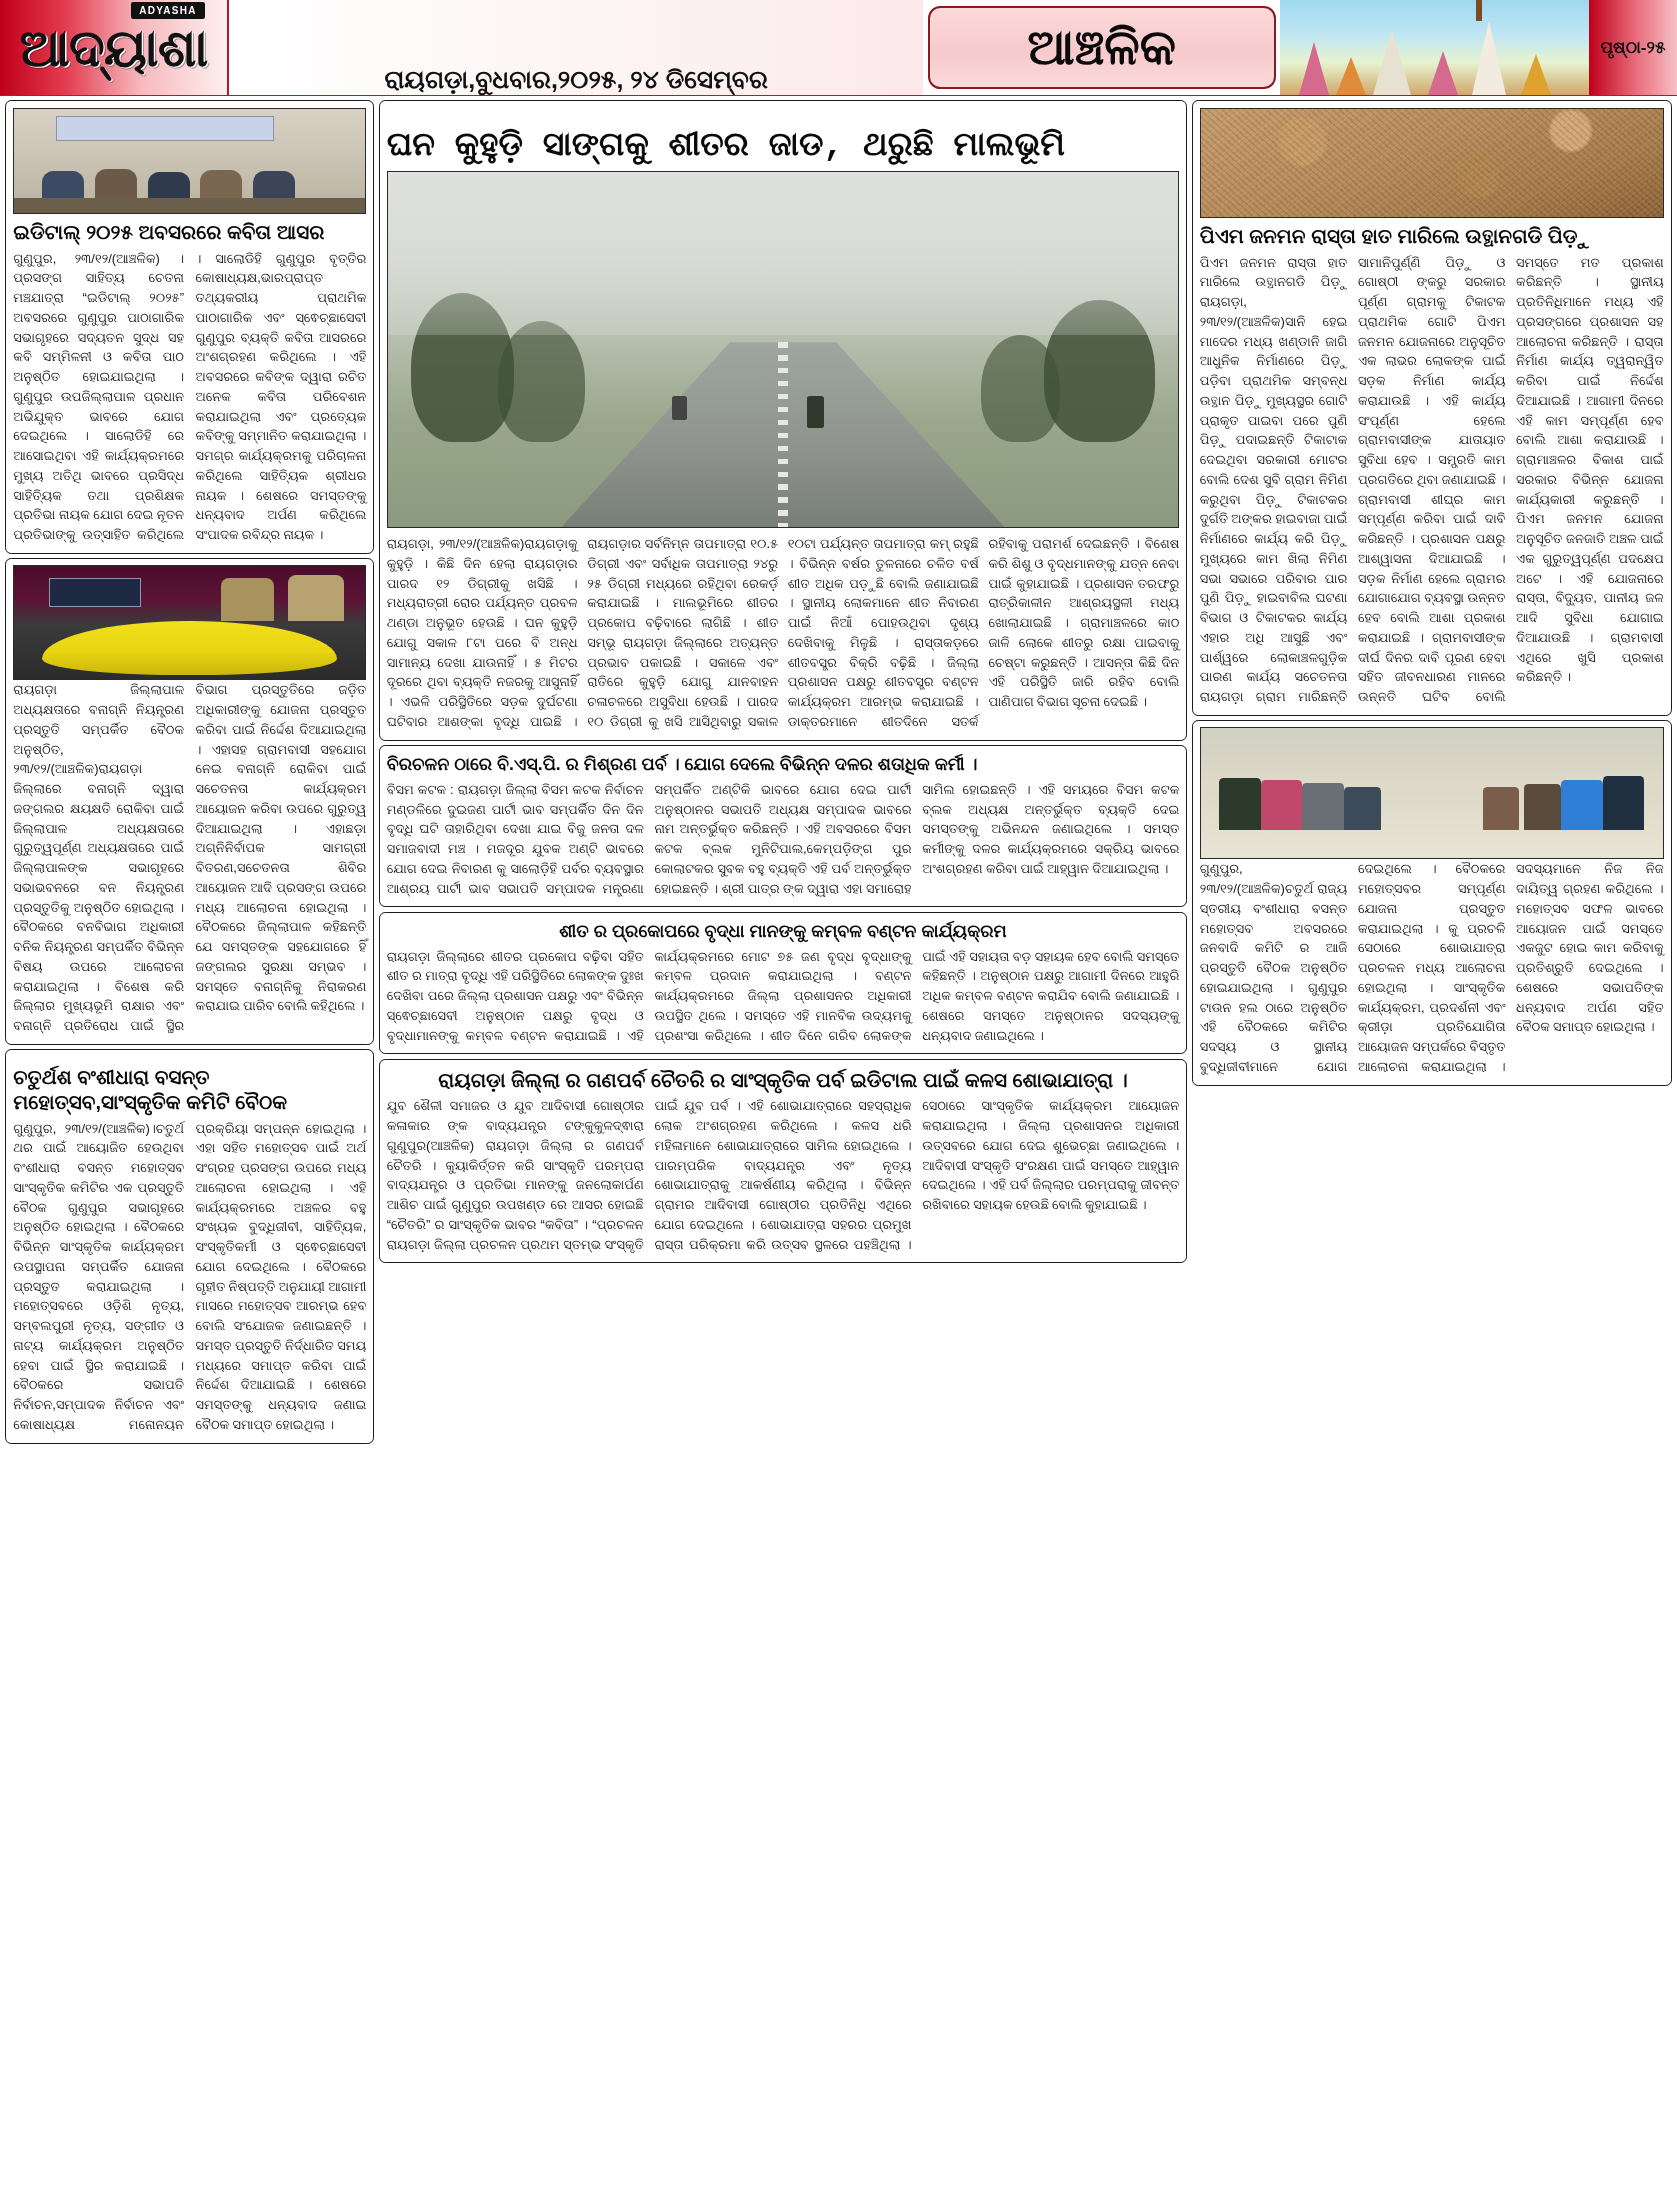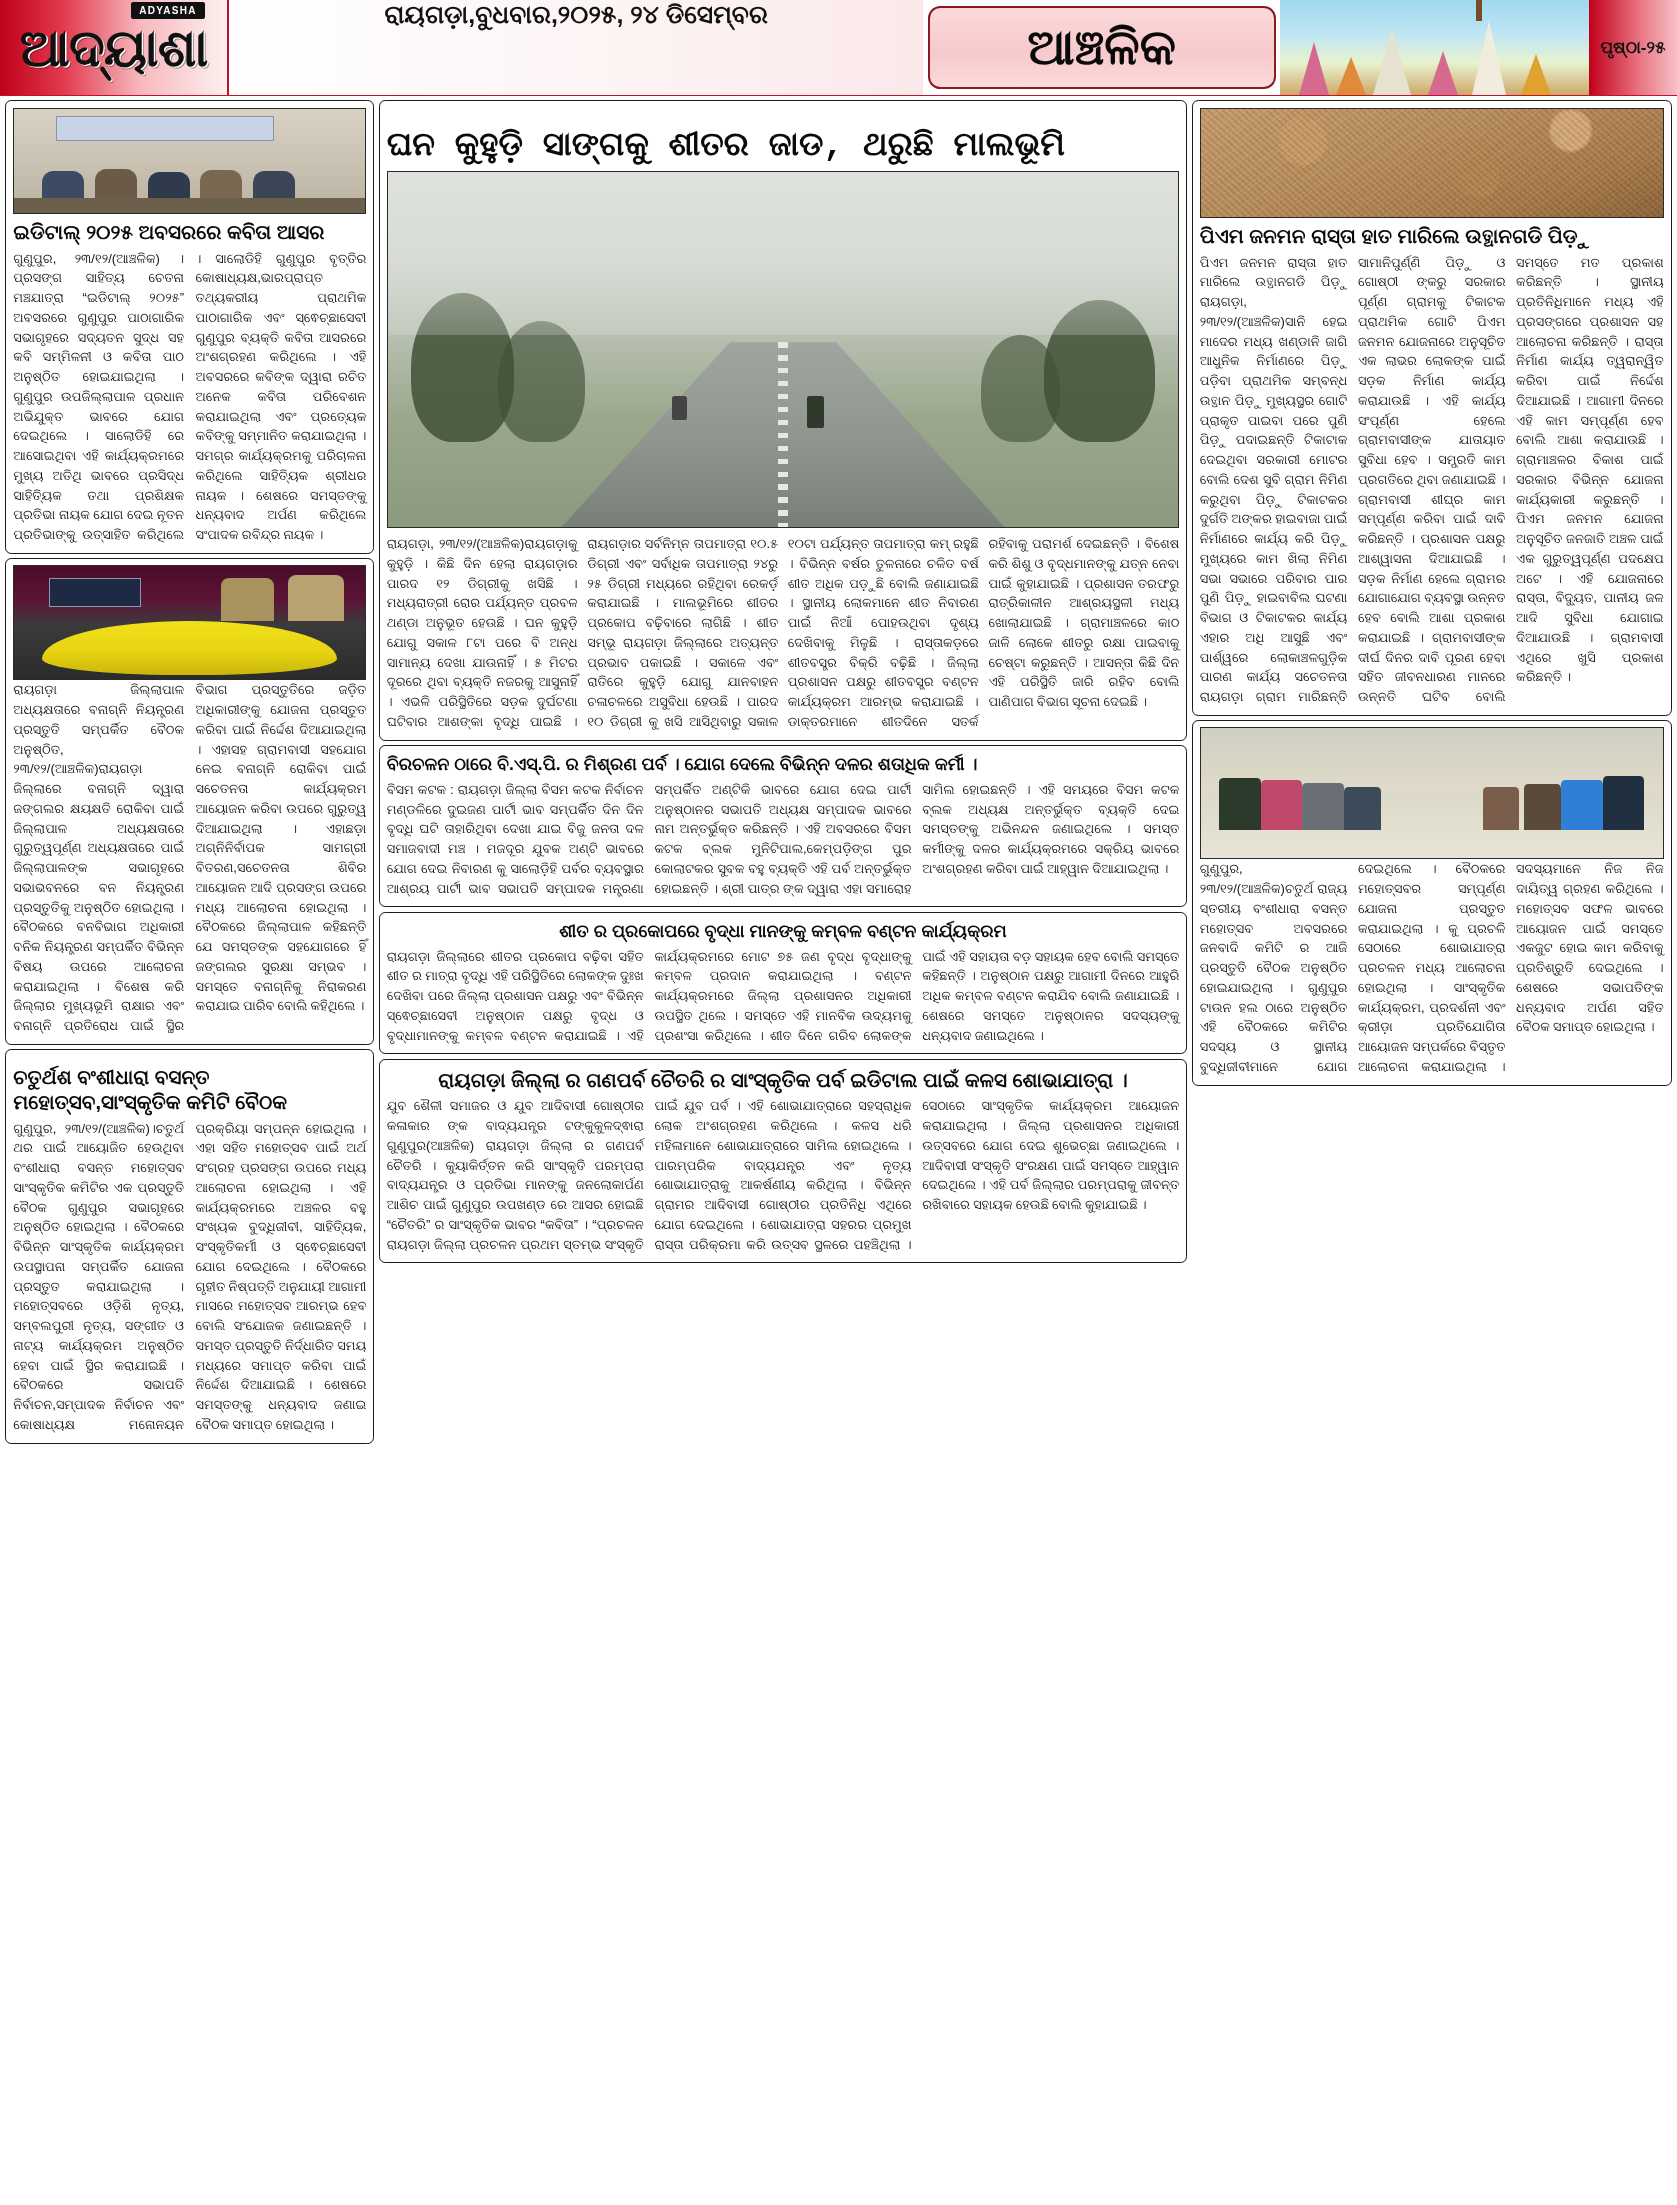--- a/index.html
+++ b/index.html
@@ -54,21 +54,21 @@
     font-size: 10px;
     letter-spacing: 1.3px;
     padding: 3.1px 8px;
     border-radius: 2.2px;
     font-weight: bold;
   }
   .mh-date-wrap {
     flex: 1;
     background: linear-gradient(90deg,#fff 0%, #fdf3f3 60%, #fbe9ea 100%);
     display: flex;
-    align-items: flex-start;
+    align-items: flex-end;
     justify-content: center;
     position: relative;
   }
   .mh-date {
     font-size: 25px;
     font-weight: bold;
     color: #111;
   }
   .mh-anchalika {
     width: 348px;

